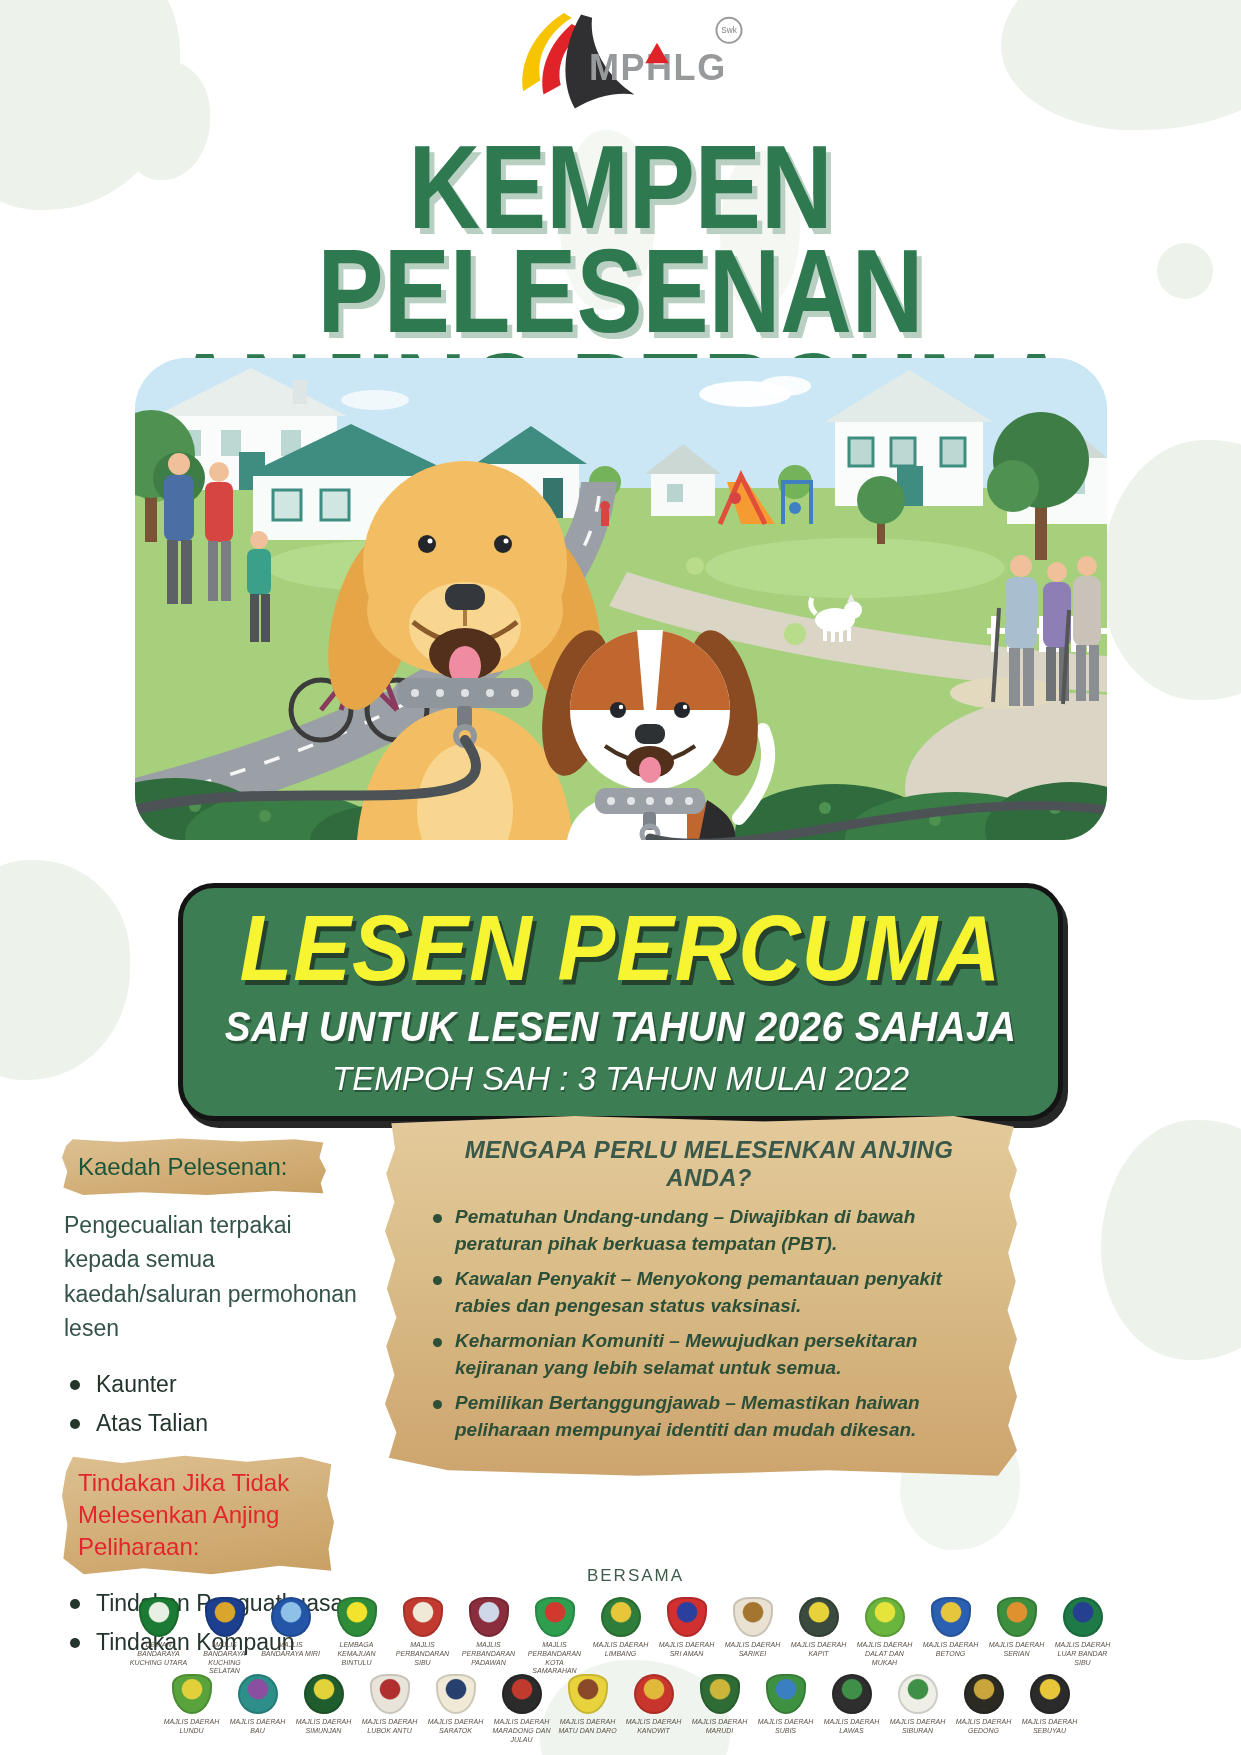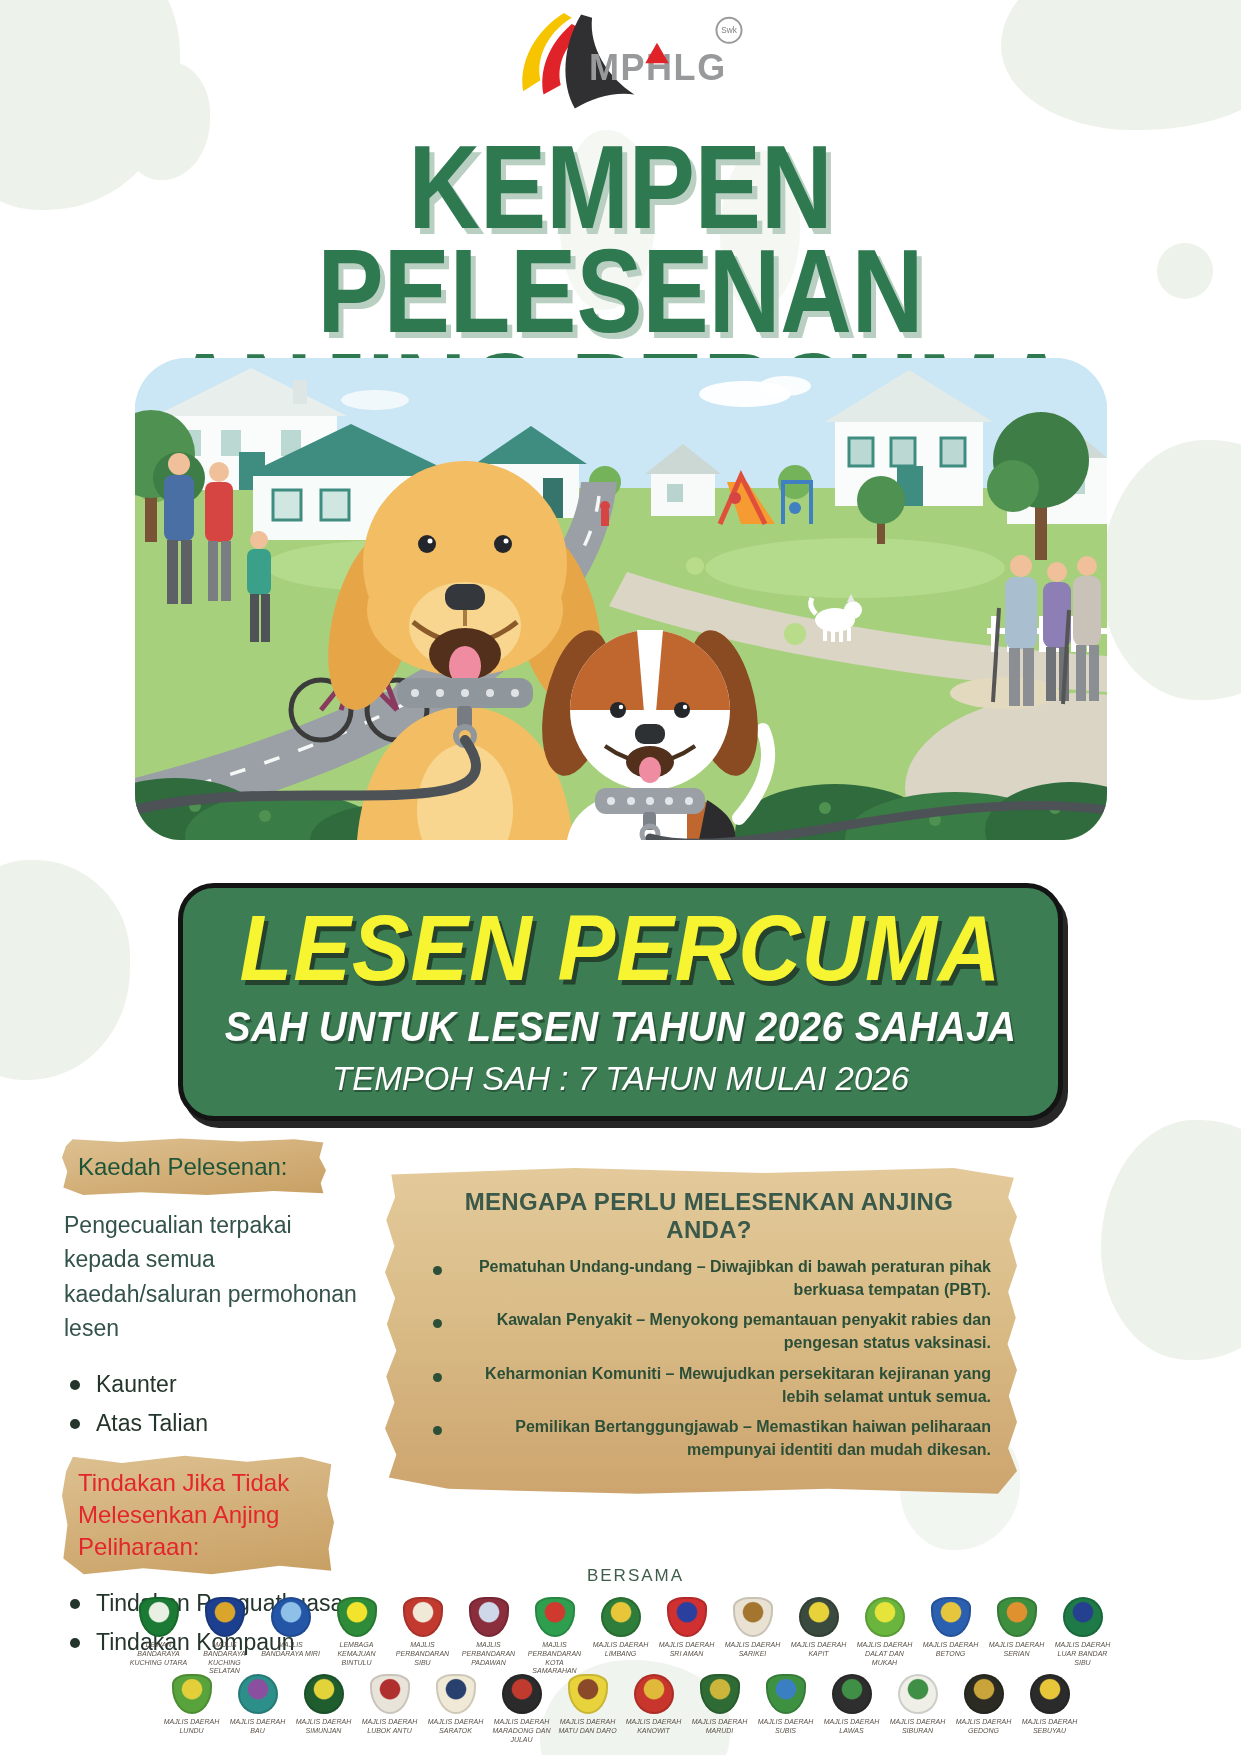--- a/index.html
+++ b/index.html
@@ -34,32 +34,32 @@
   .tape1{width:232px;}
   .tape2{width:240px;margin-top:16px;}
   .tape-heading{font-size:24px;font-weight:normal;color:#1d5438;line-height:1.32;}
   .tape2 .tape-heading{color:#e3262b;}
   .left-text{font-size:23px;color:#33524a;line-height:1.5;margin:12px 0 12px 2px;}
   .dot-list{list-style:none;margin:24px 0 0 0;padding:0;}
   .dot-list li{font-size:23px;color:#24352c;margin:9px 0;padding-left:34px;position:relative;line-height:1.3;}
   .dot-list li::before{content:"";position:absolute;left:8px;top:10px;width:10px;height:10px;
                        border-radius:50%;background:#24352c;}
   
-  .why-box{position:absolute;left:385px;top:1168px;width:632px;box-sizing:border-box;
+  .why-box{position:absolute;left:385px;top:1116px;width:632px;box-sizing:border-box;
            padding:20px 26px 24px 42px;
            background:linear-gradient(180deg,#e4ca9b,#d9bc87 45%,#cda46e);
            clip-path:polygon(1% 2%,30% 0,60% 1.5%,90% 0,99.5% 3%,98.6% 9%,100% 15%,98.8% 22%,
              100% 30%,98.6% 38%,99.8% 46%,98.5% 54%,100% 62%,98.7% 70%,100% 78%,98.6% 86%,
              100% 93%,97% 100%,70% 98.5%,40% 100%,10% 98.5%,.6% 95%,1.8% 88%,0 80%,1.5% 72%,
-             .2% 64%,1.8% 56%,.3% 48%,1.6% 40%,0 32%,1.5% 24%,.2% 16%,1.6% 9%);}
+             .2% 64%,1.8% 56%,.3% 48%,1.6% 40%,0 32%,1.5% 24%,.2% 16%,1.6% 9%);font-style:italic;}
   .why-heading{text-align:center;font-size:24px;font-weight:bold;color:#3a594a;
                letter-spacing:.3px;margin:0 0 12px 0;}
   .reason-list{list-style:none;margin:0;padding:0;}
-  .reason-list li{font-size:16px;font-weight:bold;color:#2c4f38;line-height:1.42;
-                  margin:8px 0;padding-left:28px;position:relative;text-align:right;}
+  .reason-list li{font-size:19px;font-weight:bold;color:#2c4f38;line-height:1.42;
+                  margin:8px 0;padding-left:28px;position:relative;}
   .reason-list li::before{content:"";position:absolute;left:6px;top:10px;width:9px;height:9px;
                           border-radius:50%;background:#2c4f38;}
   
   .bersama{position:absolute;top:1566px;left:15px;width:100%;text-align:center;font-size:17px;
            letter-spacing:2px;color:#3f5d4b;}
   .logo-row{position:absolute;left:0;width:100%;display:flex;justify-content:center;gap:2px;}
   .row1{top:1597px;}
   .row2{top:1674px;}
   .partner{width:64px;text-align:center;}
   .emblem{width:40px;height:40px;margin:0 auto;box-shadow:inset 0 0 0 2px rgba(0,0,0,.14);}
@@ -309,21 +309,21 @@
         <circle cx="515" cy="476" r="8" fill="none" stroke="#9aa0a5" stroke-width="5"></circle>
       </g>
       <path d="M330,382 C396,474 150,414 0,452" stroke="#4d5257" stroke-width="10" fill="none" stroke-linecap="round"></path>
       <path d="M515,480 C610,506 800,428 972,452" stroke="#4d5257" stroke-width="9" fill="none" stroke-linecap="round"></path>
     </svg>
   </div>
 
   <div class="banner">
     <div class="banner-headline">LESEN PERCUMA</div>
     <div class="banner-sub1">SAH UNTUK LESEN TAHUN 2026 SAHAJA</div>
-    <div class="banner-sub2">TEMPOH SAH : 7 TAHUN MULAI 2026</div>
+    <div class="banner-sub2">TEMPOH SAH : 3 TAHUN MULAI 2022</div>
   </div>
 
   <div class="left-col">
     <div class="tape tape1">
       <div class="tape-heading">Kaedah Pelesenan:</div>
     </div>
     <div class="left-text">Pengecualian terpakai kepada semua kaedah/saluran permohonan lesen</div>
     <ul class="dot-list">
 
     <li>Kaunter</li>

